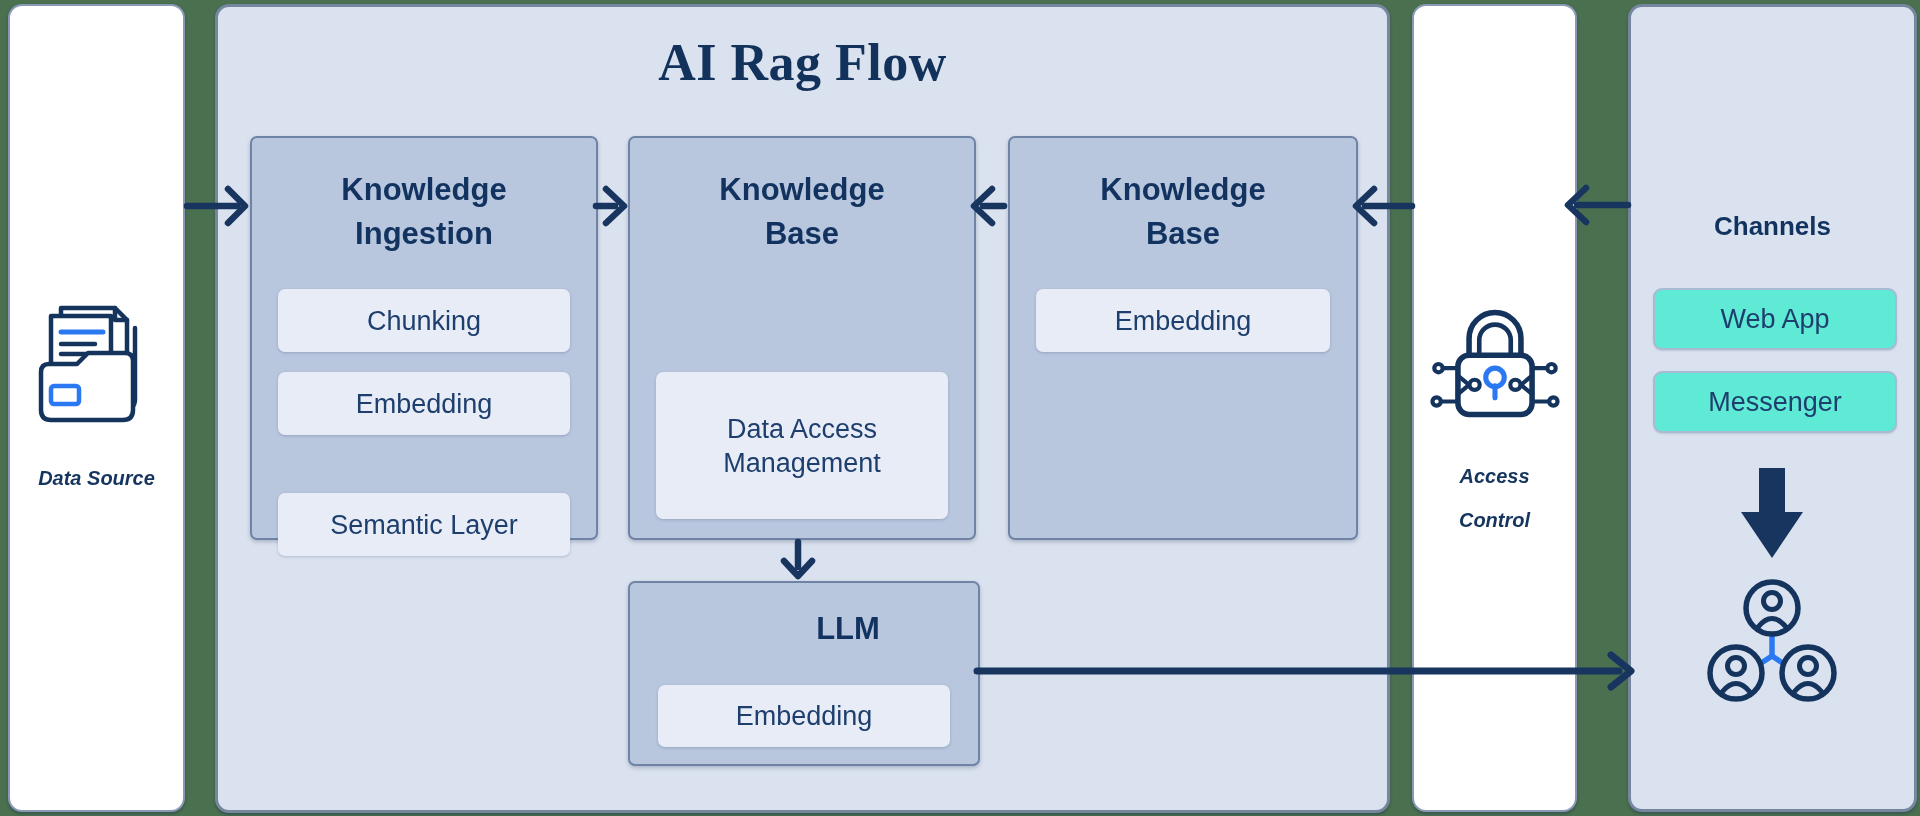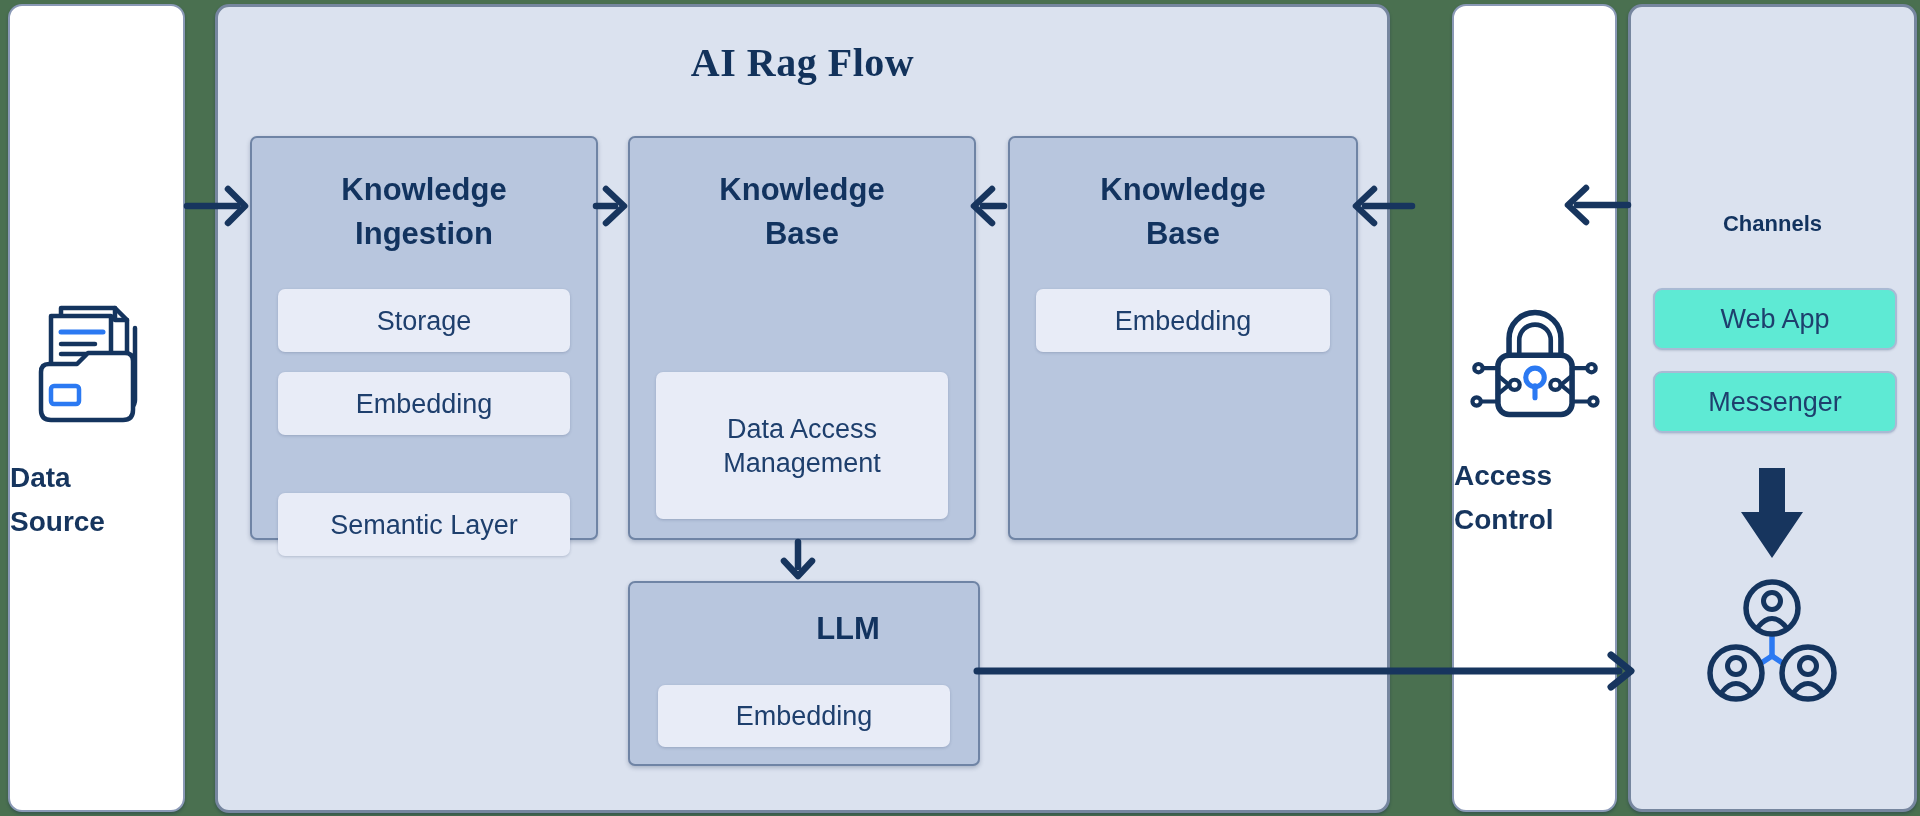--- a/index.html
+++ b/index.html
@@ -6,26 +6,26 @@
   body{
     width:1920px;height:816px;position:relative;overflow:hidden;
     background:#4A7050;
     font-family:"Liberation Sans", sans-serif;
   }
   .panel{position:absolute;top:4px;height:808px;border-radius:14px;box-sizing:border-box;}
   .panel.white{background:#ffffff;border:2px solid #8A99B6;box-shadow:0 2px 3px rgba(20,40,70,.35);}
   .panel.blue{background:#DBE2EF;border:3px solid #76869F;box-shadow:0 2px 3px rgba(20,40,70,.35);}
   #p-datasource{left:8px;width:177px;}
   #p-main{left:215px;width:1175px;height:809px;}
-  #p-access{left:1412px;width:165px;margin-left:40px;}
+  #p-access{left:1412px;width:165px;}
   #p-channels{left:1628px;width:289px;}
 
   .ptitle{
     position:absolute;top:32px;left:0;right:0;text-align:center;
-    font-family:"Liberation Serif", serif;font-weight:bold;font-size:40px;line-height:48px;
+    font-family:"Liberation Serif", serif;font-weight:bold;font-size:52px;line-height:48px;
     color:#12325B;letter-spacing:.5px;
   }
   .box{
     position:absolute;background:#B8C6DE;border:2.5px solid #6F84A5;border-radius:7px;
     box-sizing:border-box;box-shadow:0 2px 4px rgba(25,45,80,.25);
   }
   #b-ki{left:32px;top:129px;width:348px;height:404px;}
   #b-kb1{left:410px;top:129px;width:348px;height:404px;}
   #b-kb2{left:790px;top:129px;width:350px;height:404px;}
   #b-llm{left:410px;top:574px;width:352px;height:185px;}
@@ -44,32 +44,32 @@
   }
   .sub.r1{top:151px;}
   .sub.r2{top:234px;}
   .sub.r3{top:321px;margin-top:34px;}
   .sub.tall{top:234px;height:147px;}
   .sub .inner-w190{width:190px;}
   .sub .inner-w150{width:150px;}
   #b-llm .sub{left:28px;right:28px;top:102px;height:62px;}
 
   .plabel{
-    position:absolute;left:0;right:0;
-    font-weight:bold;font-size:28px;line-height:44px;color:#16355E;
+    position:absolute;left:0;right:0;text-align:center;
+    font-weight:bold;font-size:20px;line-height:44px;color:#16355E;font-style:italic;
   }
   .plabel span{display:inline-block;}
   #p-datasource .plabel{top:450px;}
   #p-datasource .plabel span{width:120px;}
   #p-access .plabel{top:448px;}
   #p-access .plabel span{width:130px;}
 
   .chan-title{
     position:absolute;top:204px;left:0;right:0;text-align:center;
-    font-weight:bold;font-size:22px;color:#12335F;
+    font-weight:bold;font-size:26px;color:#12335F;
   }
   .chan-btn{
     position:absolute;left:22px;width:244px;height:62px;
     background:#5eead4;border:2px solid #A9BAD4;border-radius:9px;box-sizing:border-box;
     display:flex;align-items:center;justify-content:center;
     font-size:27px;color:#1E3F6D;box-shadow:0 1px 2px rgba(20,40,80,.15);
   }
   #btn-webapp{top:281px;}
   #btn-messenger{top:364px;}
 
@@ -94,21 +94,21 @@
     </g>
   </svg>
   <div class="plabel"><span>Data Source</span></div>
 </div>
 
 <div class="panel blue" id="p-main">
   <div class="ptitle">AI Rag Flow</div>
 
   <div class="box" id="b-ki">
     <div class="btitle">Knowledge Ingestion</div>
-    <div class="sub r1">Storage</div>
+    <div class="sub r1">Chunking</div>
     <div class="sub r2">Embedding</div>
     <div class="sub r3">Semantic Layer</div>
   </div>
 
   <div class="box" id="b-kb1">
     <div class="btitle">Knowledge Base</div>
     <div class="sub tall">
         <span class="inner-w190">Data Access Management</span>
       </div>
   </div>

